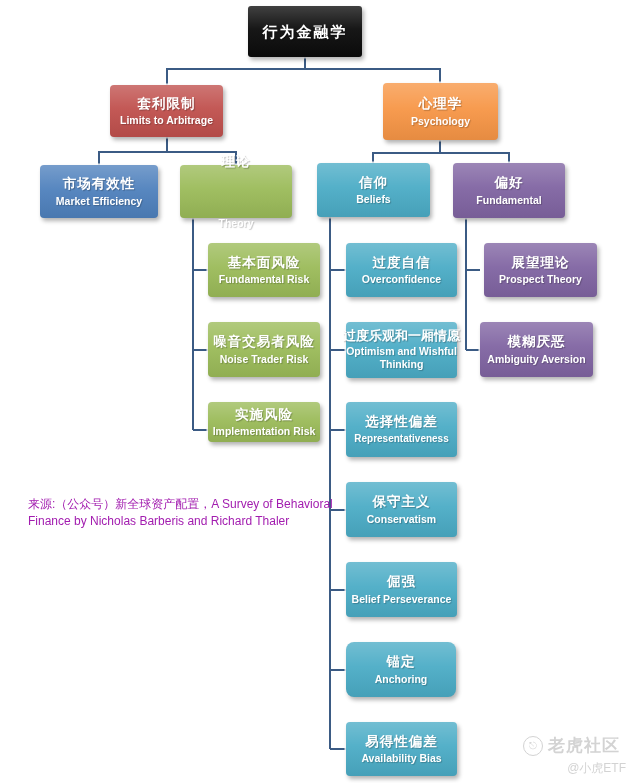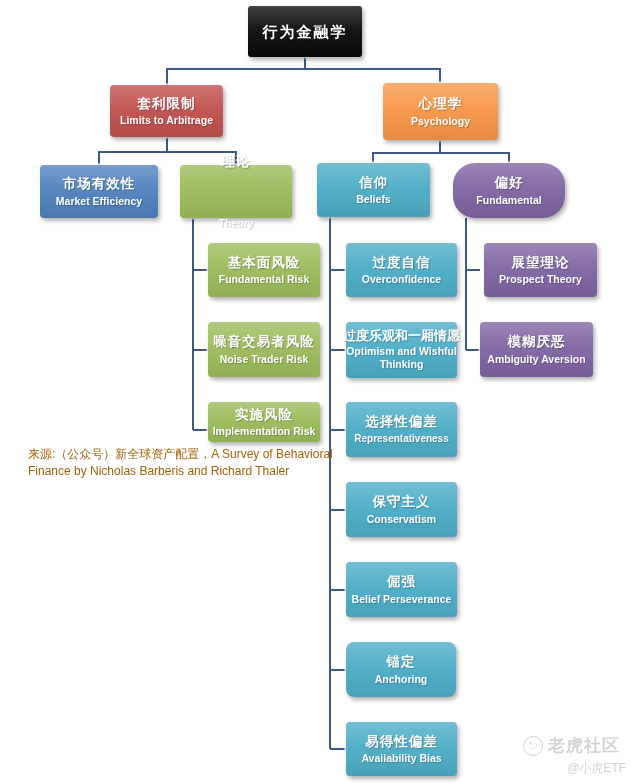--- a/index.html
+++ b/index.html
@@ -23,38 +23,38 @@
   .teal{background-color:#4BACC6;}
   .purple{background-color:#8064A2;}
 
   .n-root{left:248px;top:6px;width:114px;height:51px;border-radius:3px;}
   .n-root .zh{font-size:15px;letter-spacing:2px;}
   .n-limits{left:110px;top:85px;width:113px;height:52px;}
   .n-psychology{left:383px;top:83px;width:115px;height:57px;}
   .n-market{left:40px;top:165px;width:118px;height:53px;}
   .n-theory{left:180px;top:165px;width:112px;height:53px;gap:48px;}
   .n-beliefs{left:317px;top:163px;width:113px;height:54px;}
-  .n-preferences{left:453px;top:163px;width:112px;height:55px;border-radius:22px;}
+  .n-preferences{left:453px;top:163px;width:112px;height:55px;}
   .n-fundamental{left:208px;top:243px;width:112px;height:54px;}
   .n-noise{left:208px;top:322px;width:112px;height:55px;}
   .n-implementation{left:208px;top:402px;width:112px;height:40px;}
   .n-overconfidence{left:346px;top:243px;width:111px;height:54px;}
   .n-optimism{left:346px;top:322px;width:111px;height:56px;gap:1px;}
   .n-optimism .zh{font-size:13px;letter-spacing:0;}
   .n-optimism .en{white-space:normal;line-height:1.2;}
   .n-representativeness{left:346px;top:402px;width:111px;height:55px;}
   .n-representativeness .en{font-size:10px;}
   .n-conservatism{left:346px;top:482px;width:111px;height:55px;}
   .n-perseverance{left:346px;top:562px;width:111px;height:55px;}
   .n-anchoring{left:346px;top:642px;width:110px;height:55px;border-radius:8px;}
   .n-availability{left:346px;top:722px;width:111px;height:54px;}
   .n-prospect{left:484px;top:243px;width:113px;height:54px;}
   .n-ambiguity{left:480px;top:322px;width:113px;height:55px;}
 
-  #source{position:absolute;left:28px;top:446px;width:300px;z-index:2;color:#a16207;font-size:12px;line-height:17px;}
+  #source{position:absolute;left:28px;top:496px;width:300px;z-index:2;color:#a21caf;font-size:12px;line-height:17px;}
   #source .src-line{white-space:nowrap;}
 
   #watermark{position:absolute;left:523px;top:734px;width:105px;z-index:2;color:#d3d3d3;}
   #watermark .wm-row{display:flex;align-items:center;gap:5px;}
   #watermark .wm-brand{font-size:17px;font-weight:bold;letter-spacing:1px;}
   #watermark .wm-handle{font-size:12px;text-align:right;margin-top:3px;padding-right:2px;}
   .wm-circle{width:18px;height:18px;border:1.5px solid #d3d3d3;border-radius:50%;display:flex;align-items:center;justify-content:center;font-size:10px;color:#d3d3d3;}
 </style>
 </head>
 <body>

